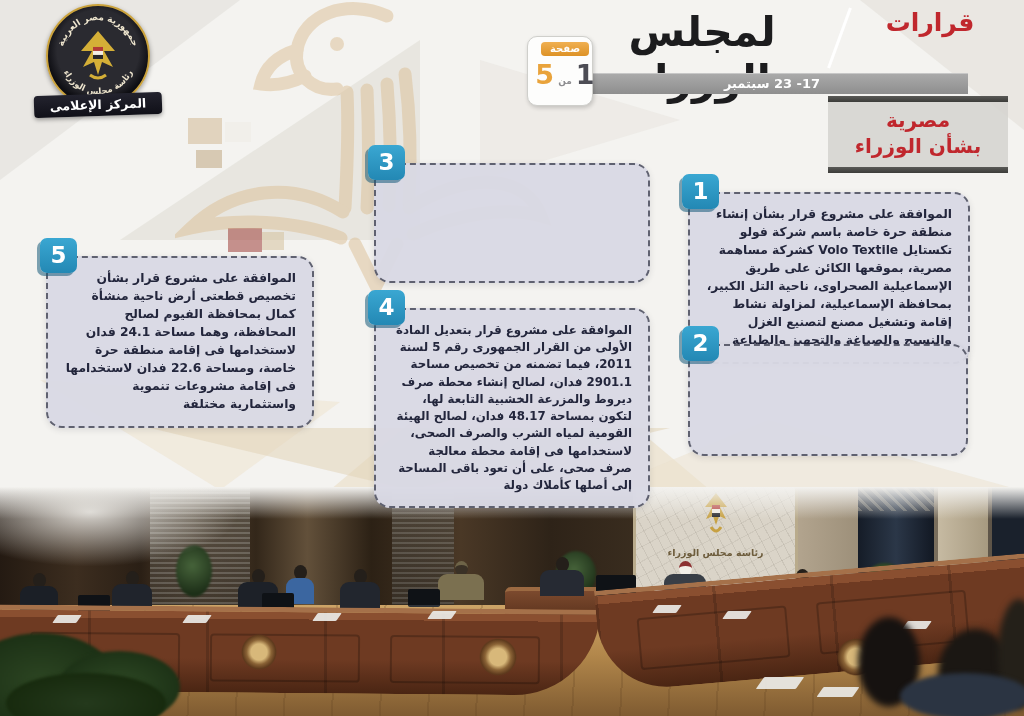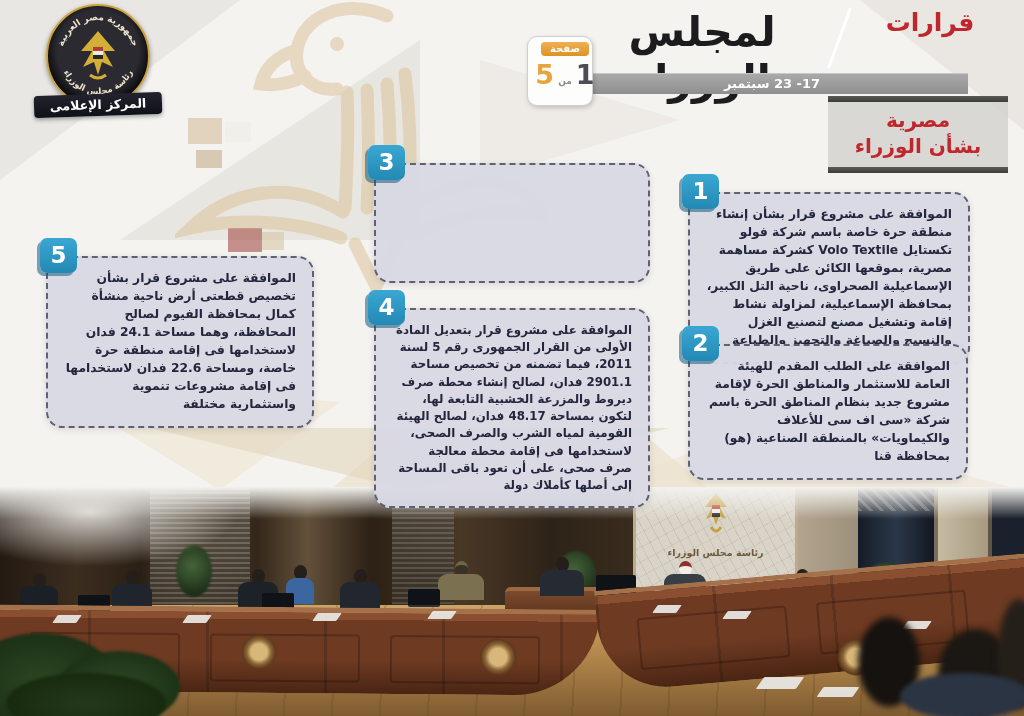--- a/index.html
+++ b/index.html
@@ -322,21 +322,20 @@
     </div>
     <div class="bar"></div>
   </div>
 
   <div class="card c1">
     <div class="num">1</div>
     <span>الموافقة على مشروع قرار بشأن إنشاء منطقة حرة خاصة باسم شركة فولو تكستايل Volo Textile كشركة مساهمة مصرية، بموقعها الكائن على طريق الإسماعيلية الصحراوى، ناحية التل الكبير، بمحافظة الإسماعيلية، لمزاولة نشاط إقامة وتشغيل مصنع لتصنيع الغزل والنسيج والصباغة والتجهيز والطباعة</span>
   </div>
   <div class="card c2">
     <div class="num">2</div>
-    <span>الموافقة على الطلب المقدم للهيئة العامة للاستثمار والمناطق الحرة لإقامة مشروع جديد بنظام المناطق الحرة باسم شركة «سى اف سى للأعلاف والكيماويات» بالمنطقة الصناعية (هو) بمحافظة قنا</span>
   </div>
   <div class="card c3">
     <div class="num">3</div>
   </div>
   <div class="card c4">
     <div class="num">4</div>
     <span>الموافقة على مشروع قرار بتعديل المادة الأولى من القرار الجمهورى رقم 5 لسنة 2011، فيما تضمنه من تخصيص مساحة 2901.1 فدان، لصالح إنشاء محطة صرف ديروط والمزرعة الخشبية التابعة لها، لتكون بمساحة 48.17 فدان، لصالح الهيئة القومية لمياه الشرب والصرف الصحى، لاستخدامها فى إقامة محطة معالجة صرف صحى، على أن تعود باقى المساحة إلى أصلها كأملاك دولة</span>
   </div>
   <div class="card c5">
     <div class="num">5</div>

